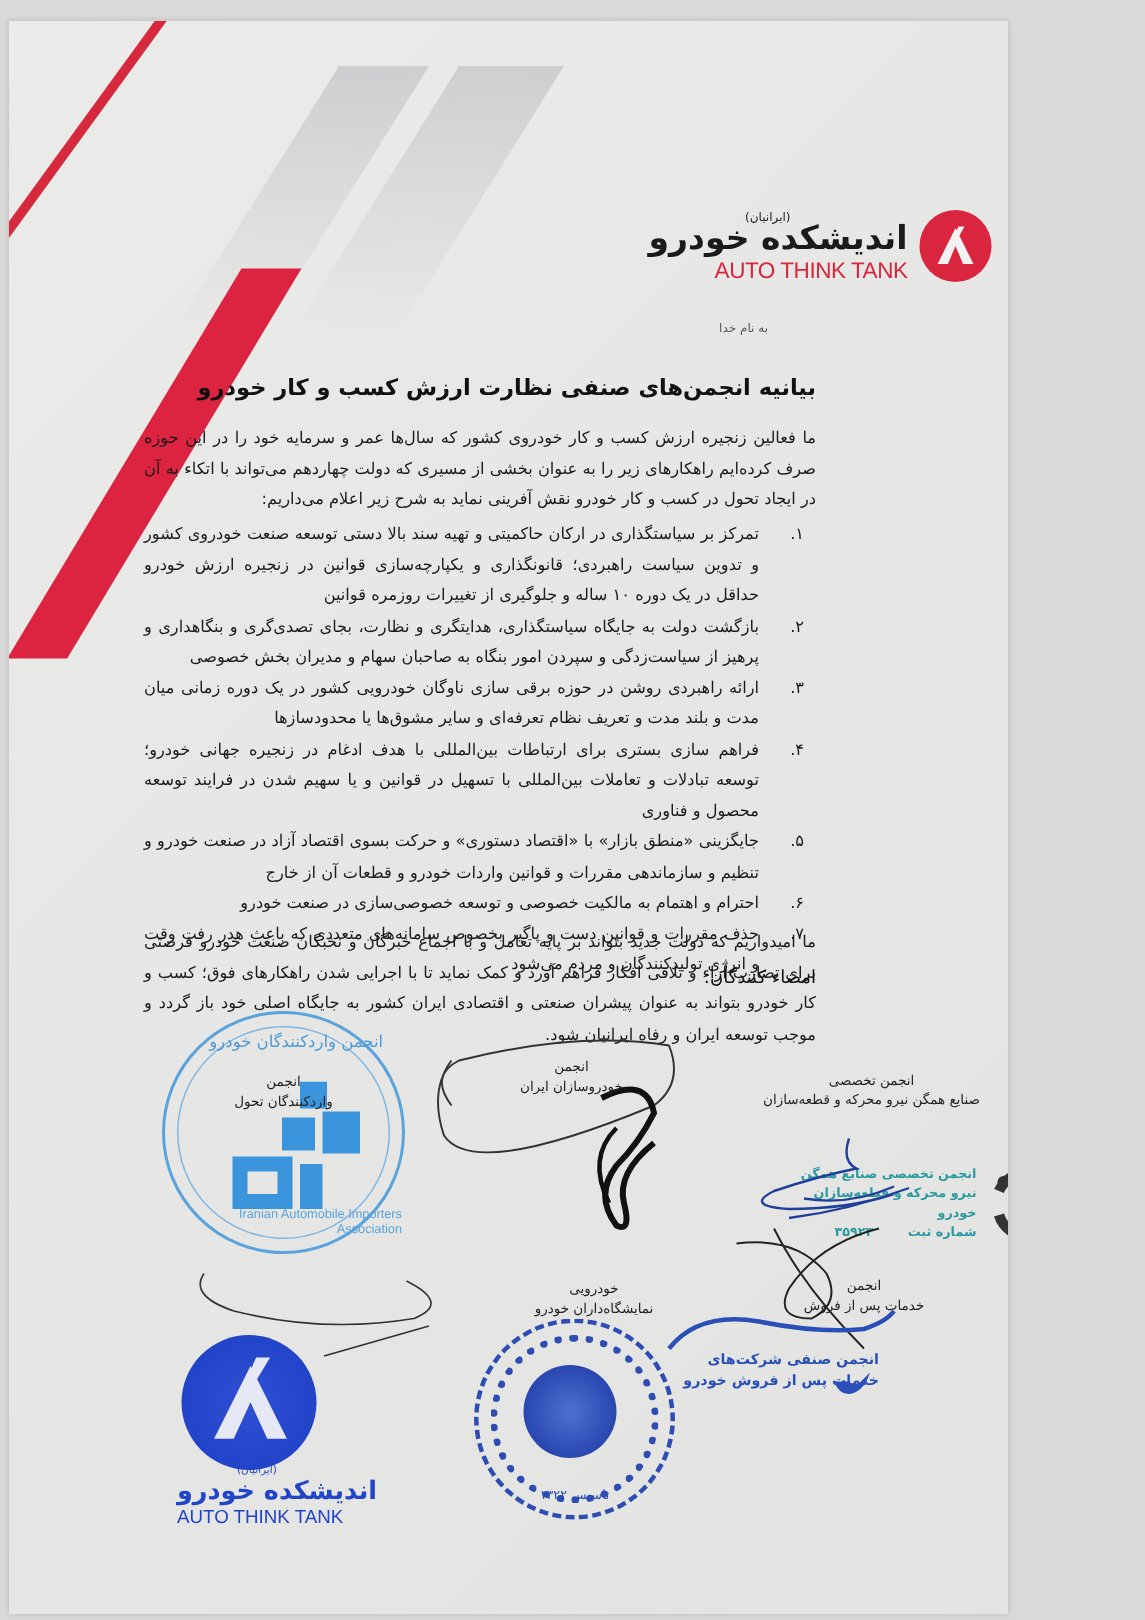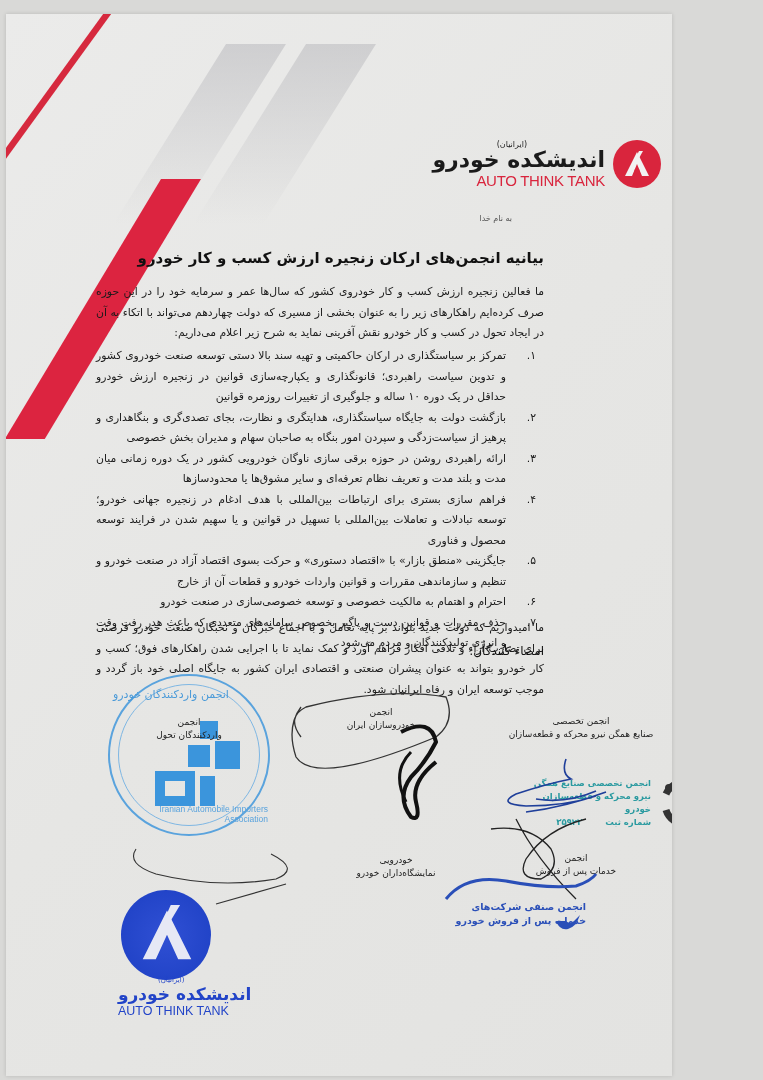--- a/index.html
+++ b/index.html
@@ -98,21 +98,21 @@
     </div>
     <div class="logo-text">
       <span class="logo-fa-small">(ایرانیان)</span>
       <span class="logo-fa">اندیشکده خودرو</span>
       <span class="logo-en">AUTO THINK TANK</span>
     </div>
   </div>
 
   <div class="basmala">به نام خدا</div>
 
-  <div class="title">بیانیه انجمن‌های ارکان زنجیره ارزش کسب و کار خودرو</div>
+  <div class="title">بیانیه انجمن‌های صنفی نظارت ارزش کسب و کار خودرو</div>
 
   <div class="body-text intro">ما فعالین زنجیره ارزش کسب و کار خودروی کشور که سال‌ها عمر و سرمایه خود را در این حوزه صرف کرده‌ایم راهکارهای زیر را به عنوان بخشی از مسیری که دولت چهاردهم می‌تواند با اتکاء به آن در ایجاد تحول در کسب و کار خودرو نقش آفرینی نماید به شرح زیر اعلام می‌داریم:</div>
 
   <ol class="body-text items">
     <li>
         <span class="num">۱.</span>
         <span class="txt">تمرکز بر سیاستگذاری در ارکان حاکمیتی و تهیه سند بالا دستی توسعه صنعت خودروی کشور و تدوین سیاست راهبردی؛ قانونگذاری و یکپارچه‌سازی قوانین در زنجیره ارزش خودرو حداقل در یک دوره ۱۰ ساله و جلوگیری از تغییرات روزمره قوانین</span>
       </li>
     <li>
         <span class="num">۲.</span>
@@ -184,21 +184,21 @@
       <rect x="50" y="0" width="18" height="18" fill="#3b95dc"></rect>
       <rect x="65" y="20" width="28" height="28" fill="#3b95dc"></rect>
       <rect x="38" y="24" width="22" height="22" fill="#3b95dc"></rect>
       <path d="M5 50 h40 v35 h-40 z M15 60 v15 h20 v-15" fill="#3b95dc" fill-rule="evenodd"></path>
       <rect x="50" y="55" width="15" height="30" fill="#3b95dc"></rect>
     </svg>
     <div style="position:absolute; left:0; right:0; top:40px; text-align:center; direction:rtl; font-size:9px; line-height:13px; color:#222;">
       <div>انجمن</div>
       <div>واردکنندگان تحول</div>
     </div>
-    <div style="position:absolute; left:3px; right:0; top:12px; text-align:left; direction:rtl; font-size:11px; color:#4a9ad8;">انجمن واردکنندگان خودرو</div>
+    <div style="position:absolute; left:17px; right:0; top:12px; text-align:center; direction:rtl; font-size:11px; color:#4a9ad8;">انجمن واردکنندگان خودرو</div>
     <div class="watermark-en" style="left:10px; right:0; bottom:10px; text-align:right; font-size:8.5px; color:#5aa3dd;">Iranian Automobile Importers Association</div>
   </div>
 
   <svg style="position:absolute; left:470px; top:800px;" width="120" height="90" viewBox="0 0 120 90">
     <path d="M15 15 q40 -5 60 20 q10 20 -10 30 q-25 0 -15 -20 q20 -30 60 -40 M40 5 q20 40 60 80" stroke="#222" stroke-width="1.3" fill="none"></path>
   </svg>
   <div class="sig-caption" style="left:520px; top:838px; width:100px;">
     <div>انجمن</div>
     <div>خدمات پس از فروش</div>
   </div>
@@ -211,20 +211,25 @@
   </div>
   <div style="position:absolute; left:548px; top:893px;">
     <svg width="28" height="26" viewBox="0 0 28 26">
         <path d="M2 14 q4 10 12 8 q8 -2 12 -14 l-6 6 q-4 4 -8 0 z" fill="#2a4fb8"></path>
       </svg>
   </div>
 
   <div class="sig-caption" style="left:330px; top:840px; width:120px;">
     <div>خودرویی</div>
     <div>نمایشگاه‌داران خودرو</div>
+  </div>
+  <div class="stamp-blue" style="left:310px; top:865px; width:128px; height:128px; border:3px dashed #2d4db5;">
+    <div style="position:absolute; inset:8px; border:5px dotted #2d4db5; border-radius:50%;"></div>
+    <div style="position:absolute; left:30px; top:28px; width:62px; height:62px; border-radius:50%; background:radial-gradient(circle,#4f6fd0 0%,#2d4db5 60%,#1f3a9a 100%);"></div>
+    <div style="position:absolute; left:0; right:0; bottom:8px; text-align:center; font-size:8.5px; color:#2d4db5; direction:rtl;">تاسیس ۱۳۲۲</div>
   </div>
 
   <svg style="position:absolute; left:110px; top:830px;" width="200" height="70" viewBox="0 0 200 70">
     <path d="M20 5 q-10 15 20 25 q60 15 120 5 q25 -10 -5 -25" stroke="#333" stroke-width="1.1" fill="none"></path>
     <path d="M100 60 l70 -20" stroke="#333" stroke-width="1.1" fill="none"></path>
   </svg>
   <div class="stamp-blue" style="left:115px; top:876px; width:90px; height:90px; background:radial-gradient(circle,#3050d4 0%,#2244c8 70%,#1b38a6 100%);">
     <svg style="position:absolute; left:18px; top:12px;" width="56" height="62" viewBox="0 0 30 32">
       <polygon points="15,4 28,30 21,30 15,17 9,30 2,30" fill="#e6e8f5"></polygon>
       <polygon points="17,1 22,1 16,11 14,8" fill="#e6e8f5"></polygon>

